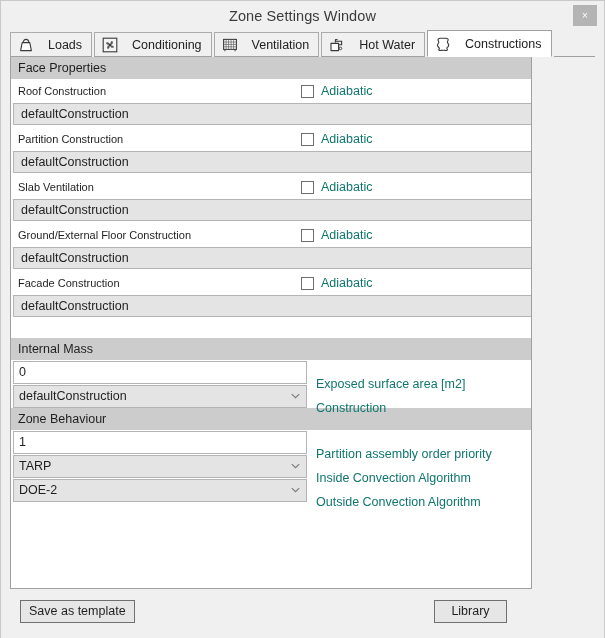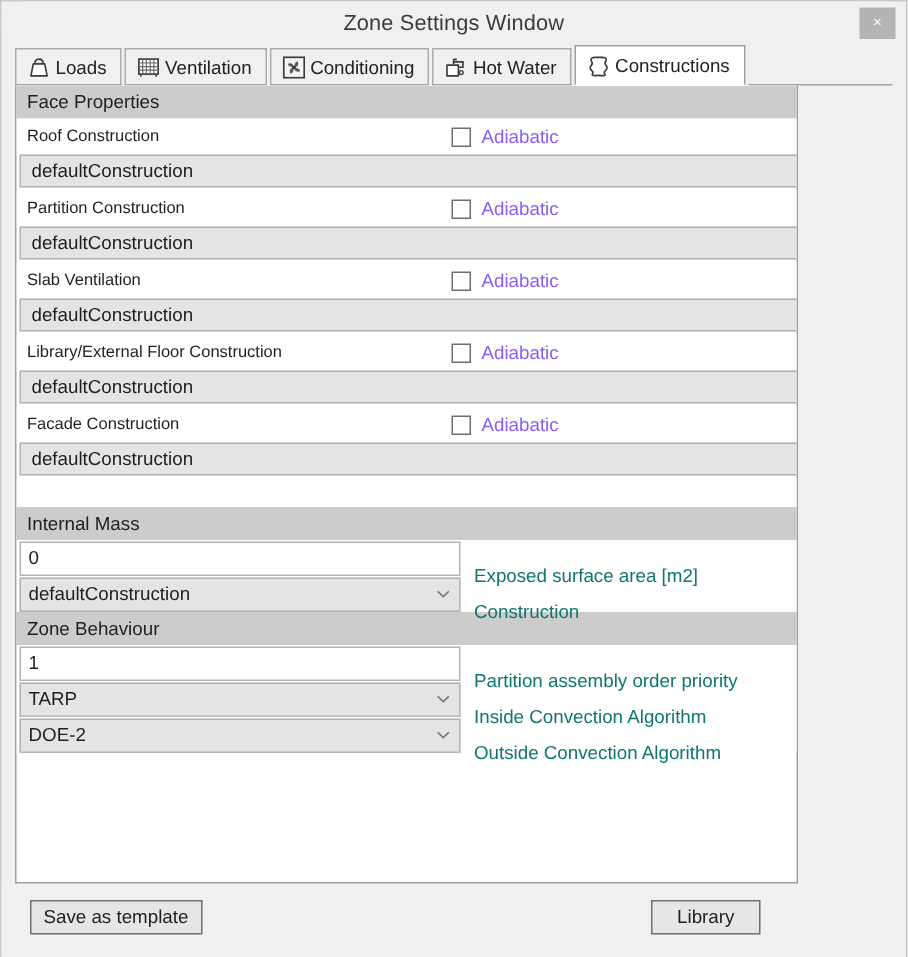--- a/index.html
+++ b/index.html
@@ -64,21 +64,21 @@
     align-items: flex-end;
   }
   .tab {
     height: 25px;
     box-sizing: border-box;
     background: #f0f0f0;
     border: 1px solid #ababab;
     border-bottom: 1px solid #a0a0a0;
     display: flex;
     align-items: center;
-    gap: 3px;
+    gap: 14px;
     padding: 0 9px 0 7px;
     margin-right: 2px;
     font-size: 12.5px;
     color: #222;
     cursor: pointer;
     position: relative;
     top: 0;
   }
   .tab.active {
     background: #ffffff;
@@ -152,21 +152,21 @@
   .checkbox {
     width: 13px;
     height: 13px;
     box-sizing: border-box;
     border: 1px solid #6e6e6e;
     background: #ffffff;
     cursor: pointer;
   }
   .checkbox-label {
     font-size: 12.5px;
-    color: #8b5cf6;
+    color: #0f766e;
   }
 
   .combo-row {
     height: 24px;
     margin: 0 2px 0 2px;
     box-sizing: border-box;
   }
   .combo {
     height: 22px;
     box-sizing: border-box;
@@ -278,46 +278,46 @@
   </div>
 
   <div class="tabstrip">
 
     <div class="tab">
       <svg class="tab-icon" viewBox="0 0 16 16">
         <path d="M5.2 5.6 C5.2 3.6 6.3 2.4 8 2.4 C9.7 2.4 10.8 3.6 10.8 5.6" fill="none" stroke="#3a3a3a" stroke-width="1.1"></path>
         <path d="M4.2 5.6 L11.8 5.6 L13.4 13.6 L2.6 13.6 Z" fill="#ffffff" stroke="#3a3a3a" stroke-width="1.1" stroke-linejoin="round"></path>
       </svg>
       <span>Loads</span>
-    </div>
-
-    <div class="tab">
-      <svg class="tab-icon" viewBox="0 0 16 16">
-        <rect x="1.6" y="2.4" width="12.8" height="10" fill="#ffffff" stroke="#3a3a3a" stroke-width="1.1"></rect>
-        <path d="M4.1 2.4 L4.1 12.4 M6.6 2.4 L6.6 12.4 M9.1 2.4 L9.1 12.4 M11.6 2.4 L11.6 12.4" stroke="#6a6a6a" stroke-width=".8"></path>
-        <path d="M1.6 5 L14.4 5 M1.6 7.4 L14.4 7.4 M1.6 9.8 L14.4 9.8" stroke="#6a6a6a" stroke-width=".8"></path>
-        <path d="M2.4 13.6 L3.4 13.6 M12.6 13.6 L13.6 13.6" stroke="#3a3a3a" stroke-width="1.2"></path>
-      </svg>
-      <span>Ventilation</span>
     </div>
 
     <div class="tab">
       <svg class="tab-icon" viewBox="0 0 16 16">
         <rect x="1.2" y="1.2" width="13.6" height="13.6" fill="#f4f4f4" stroke="#3a3a3a" stroke-width="1.1"></rect>
         <path d="M8 8 C8 5.6 5.6 4.6 4.4 5.4 C3.3 6.2 4.6 7.6 8 8 Z" fill="#5a5a5a"></path>
         <path d="M8 8 C10.4 8 11.4 5.6 10.6 4.4 C9.8 3.3 8.4 4.6 8 8 Z" fill="#5a5a5a"></path>
         <path d="M8 8 C8 10.4 10.4 11.4 11.6 10.6 C12.7 9.8 11.4 8.4 8 8 Z" fill="#5a5a5a"></path>
         <path d="M8 8 C5.6 8 4.6 10.4 5.4 11.6 C6.2 12.7 7.6 11.4 8 8 Z" fill="#5a5a5a"></path>
         <circle cx="8" cy="8" r="1.1" fill="#2e2e2e"></circle>
       </svg>
       <span>Conditioning</span>
     </div>
 
     <div class="tab">
       <svg class="tab-icon" viewBox="0 0 16 16">
+        <rect x="1.6" y="2.4" width="12.8" height="10" fill="#ffffff" stroke="#3a3a3a" stroke-width="1.1"></rect>
+        <path d="M4.1 2.4 L4.1 12.4 M6.6 2.4 L6.6 12.4 M9.1 2.4 L9.1 12.4 M11.6 2.4 L11.6 12.4" stroke="#6a6a6a" stroke-width=".8"></path>
+        <path d="M1.6 5 L14.4 5 M1.6 7.4 L14.4 7.4 M1.6 9.8 L14.4 9.8" stroke="#6a6a6a" stroke-width=".8"></path>
+        <path d="M2.4 13.6 L3.4 13.6 M12.6 13.6 L13.6 13.6" stroke="#3a3a3a" stroke-width="1.2"></path>
+      </svg>
+      <span>Ventilation</span>
+    </div>
+
+    <div class="tab">
+      <svg class="tab-icon" viewBox="0 0 16 16">
         <path d="M2 6.4 L2 13.6 L9.6 13.6 L9.6 6.4 Z" fill="#ffffff" stroke="#3a3a3a" stroke-width="1.1" stroke-linejoin="round"></path>
         <path d="M9.6 7.8 L12.6 7.8 L12.6 4.2 L6.4 4.2" fill="none" stroke="#3a3a3a" stroke-width="1.1"></path>
         <path d="M6.2 2.6 L8.6 2.6" stroke="#3a3a3a" stroke-width="1.1"></path>
         <path d="M6.4 2.6 L6.4 5.6" stroke="#3a3a3a" stroke-width="1.1"></path>
         <circle cx="11.5" cy="11.4" r="1.3" fill="none" stroke="#3a3a3a" stroke-width=".9"></circle>
       </svg>
       <span>Hot Water</span>
     </div>
 
     <div class="tab active">
@@ -377,21 +377,21 @@
       <div class="combo-row">
         <div class="combo">
           <span>defaultConstruction</span>
           <svg class="chev" viewBox="0 0 9 6">
               <path d="M.8 1.2 L4.5 4.7 L8.2 1.2" fill="none" stroke="#555" stroke-width="1.1"></path>
             </svg>
         </div>
       </div>
 
       <div class="face-label-row">
-        <div class="face-label">Library/External Floor Construction</div>
+        <div class="face-label">Ground/External Floor Construction</div>
         <div class="checkbox-wrap">
           <div class="checkbox"></div>
           <span class="checkbox-label">Adiabatic</span>
         </div>
       </div>
       <div class="combo-row">
         <div class="combo">
           <span>defaultConstruction</span>
           <svg class="chev" viewBox="0 0 9 6">
               <path d="M.8 1.2 L4.5 4.7 L8.2 1.2" fill="none" stroke="#555" stroke-width="1.1"></path>

